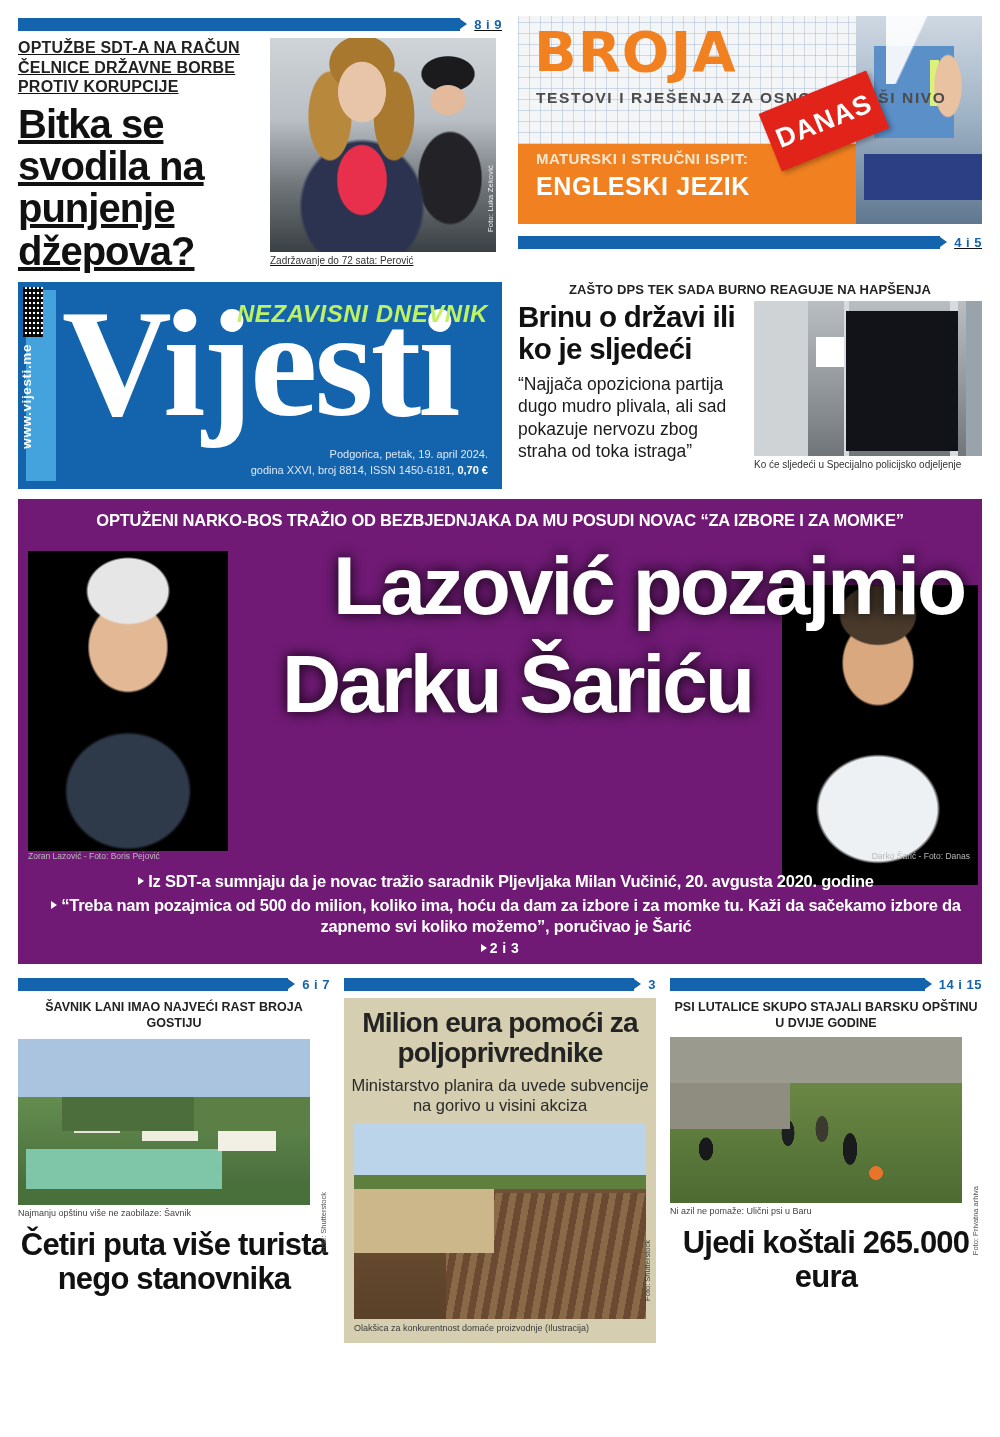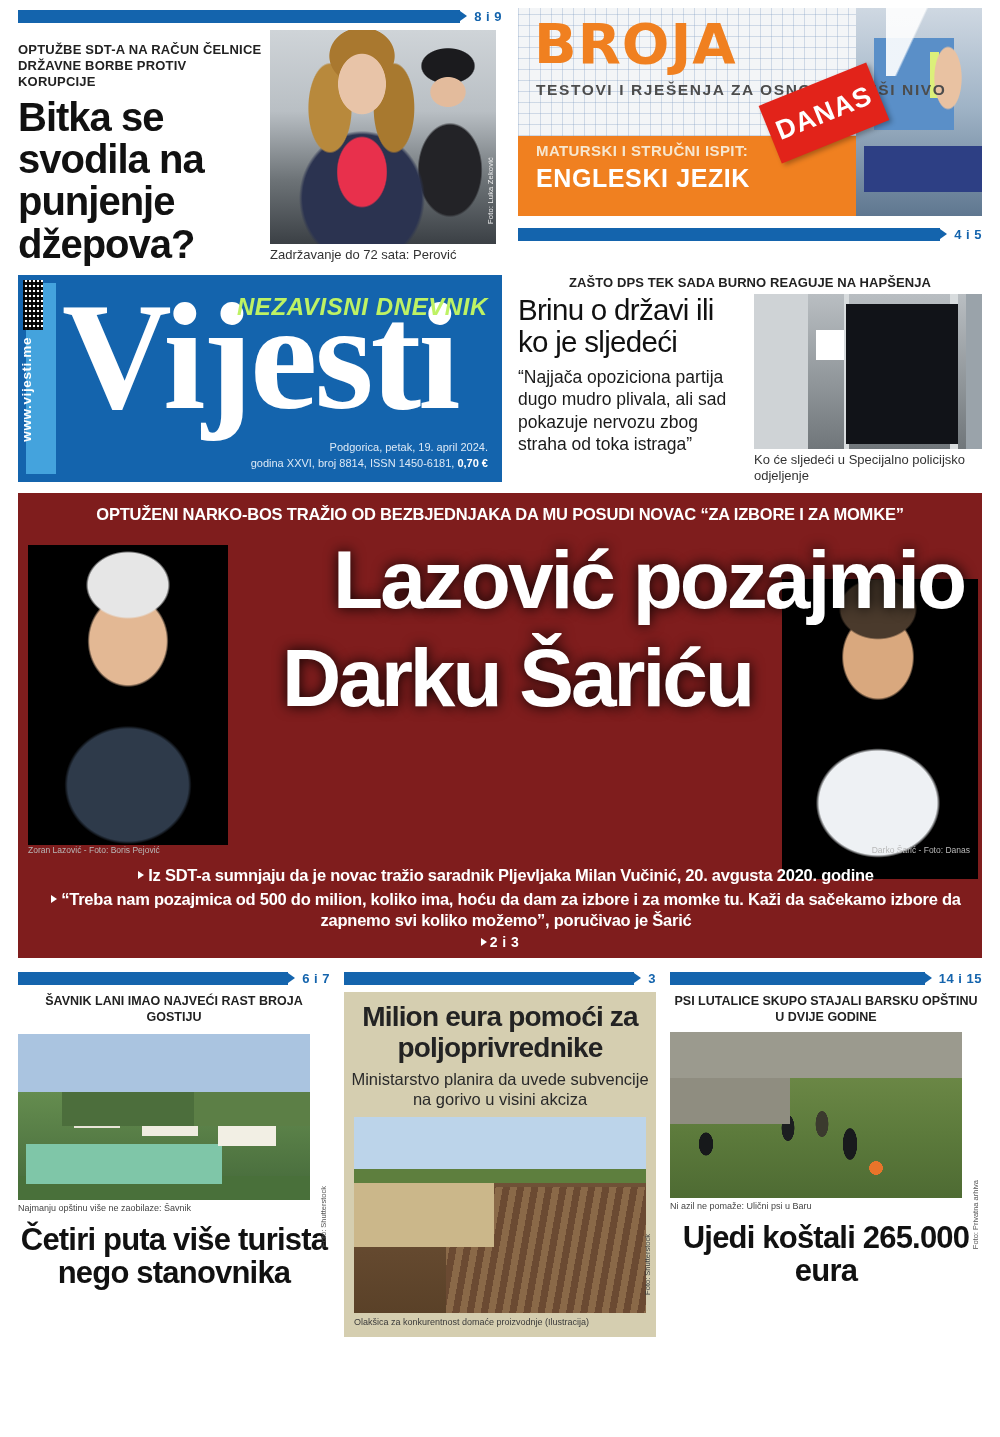--- a/index.html
+++ b/index.html
@@ -21,38 +21,38 @@
     letter-spacing: .5px; padding-left: 5px; white-space: nowrap;
     font-family: "Liberation Sans", sans-serif;
   }
   .refbar .tri {
     width: 0; height: 0; border-left: 7px solid #1464ad;
     border-top: 5px solid transparent; border-bottom: 5px solid transparent;
     margin-right: 2px;
   }
 
   
-  .toprow { display: flex; gap: 16px; padding-top: 8px; }
+  .toprow { display: flex; gap: 16px; padding-top: 16px; text-decoration: underline; }
   .top-left { width: 484px; position: relative; }
   .top-right { width: 464px; position: relative; }
 
   .tl-body { display: flex; margin-top: 6px; }
   .tl-text { width: 252px; padding-right: 6px; }
   .kicker {
-    font-size: 13px; font-weight: 700; line-height: 1.22;
-    letter-spacing: .2px; color: #222; text-transform: uppercase; margin-top: 12px;
+    font-size: 16px; font-weight: 700; line-height: 1.22;
+    letter-spacing: .2px; color: #222; text-transform: uppercase;
   }
   .tl-head {
     font-size: 40px; font-weight: 700; line-height: 1.06;
     letter-spacing: -1px; margin-top: 6px; color: #111;
   }
   .tl-photo { width: 226px; position: relative; }
   .photo { position: relative; overflow: hidden; background: #9aa3aa; }
   .photo-caption {
-    font-size: 13px; color: #333; padding-top: 3px; line-height: 1.2;
+    font-size: 10px; color: #333; padding-top: 3px; line-height: 1.2;
   }
   .vcredit {
     position: absolute; right: 1px; bottom: 20px;
     writing-mode: vertical-rl; transform: rotate(180deg);
     font-size: 7.5px; color: #555; letter-spacing: .2px; white-space: nowrap;
   }
   .vcredit.onimg { color: #f0f0f0; }
 
   
   .ph-woman {
@@ -165,21 +165,21 @@
   
   .brinu { width: 464px; }
   .brinu-kick {
     text-align: center; font-size: 13px; font-weight: 700;
     letter-spacing: .1px; text-transform: uppercase; color: #222;
     margin-bottom: 4px;
   }
   .brinu-body { display: flex; }
   .brinu-left { width: 236px; padding-right: 8px; }
   .brinu-head {
-    font-size: 29.5px; font-weight: 400; line-height: 1.08;
+    font-size: 29.5px; font-weight: 700; line-height: 1.08;
     letter-spacing: -.7px;
   }
   .brinu-lead {
     font-size: 17.5px; line-height: 1.28; margin-top: 8px; color: #1a1a1a;
   }
   .brinu-right { width: 228px; position: relative; }
   .ph-door {
     width: 212px; height: 155px;
     background:
       linear-gradient(180deg, #cfd3d6 0 100%) no-repeat 0 0/54px 155px,
@@ -189,21 +189,21 @@
       linear-gradient(180deg, #26282c 0 100%) no-repeat 106px 40px/44px 54px,
       linear-gradient(180deg, #6f6a5e 0 100%) no-repeat 108px 92px/42px 40px,
       linear-gradient(180deg, #d8dcde 0 100%) no-repeat 90px 0/5px 155px,
       linear-gradient(180deg, #d8dcde 0 100%) no-repeat 196px 0/8px 155px,
       linear-gradient(180deg, #b9bec2 0%, #8e9498 60%, #70767a 100%);
   }
 
   
   .mainblock {
     margin-top: 10px; width: 964px; height: 465px;
-    background: #7f1d1d; position: relative; overflow: hidden;
+    background: #701a75; position: relative; overflow: hidden;
   }
   .main-kick {
     position: absolute; left: 0; right: 0; top: 12px; text-align: center;
     color: #fff; font-weight: 800; font-size: 16.5px; letter-spacing: -.2px;
   }
   .face-left {
     position: absolute; left: 10px; top: 52px; width: 200px; height: 300px;
     background:
       radial-gradient(ellipse 62px 50px at 100px 40px, #e6e6e6 0 64%, rgba(230,230,230,0) 68%),
       radial-gradient(ellipse 58px 66px at 100px 96px, #e3b894 0 66%, rgba(227,184,148,0) 70%),

